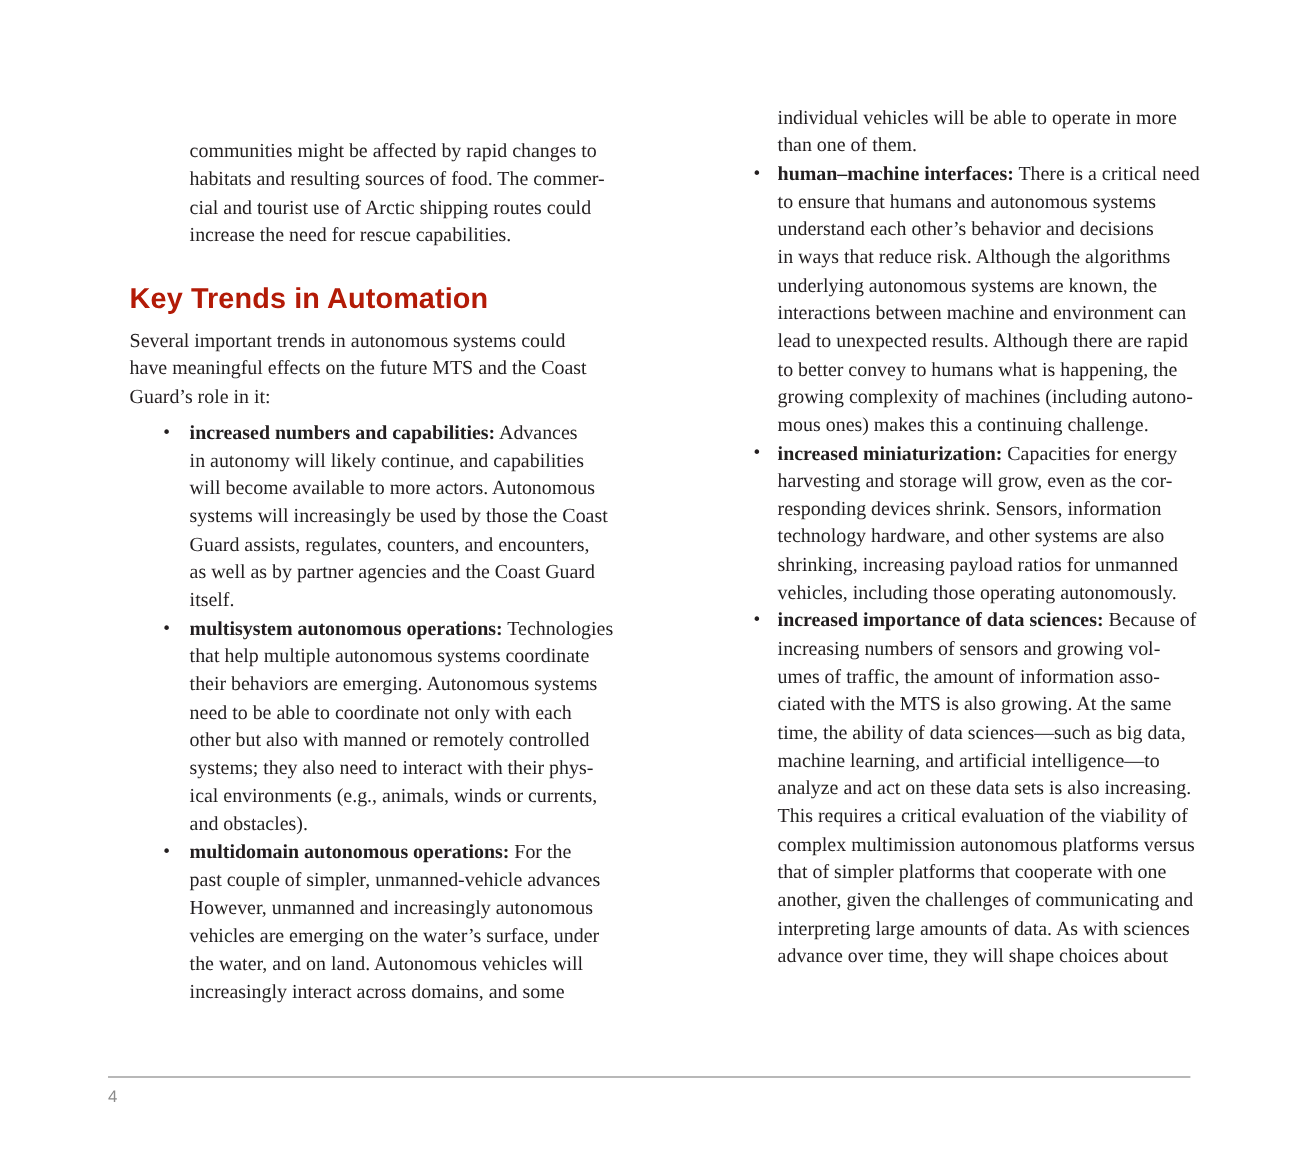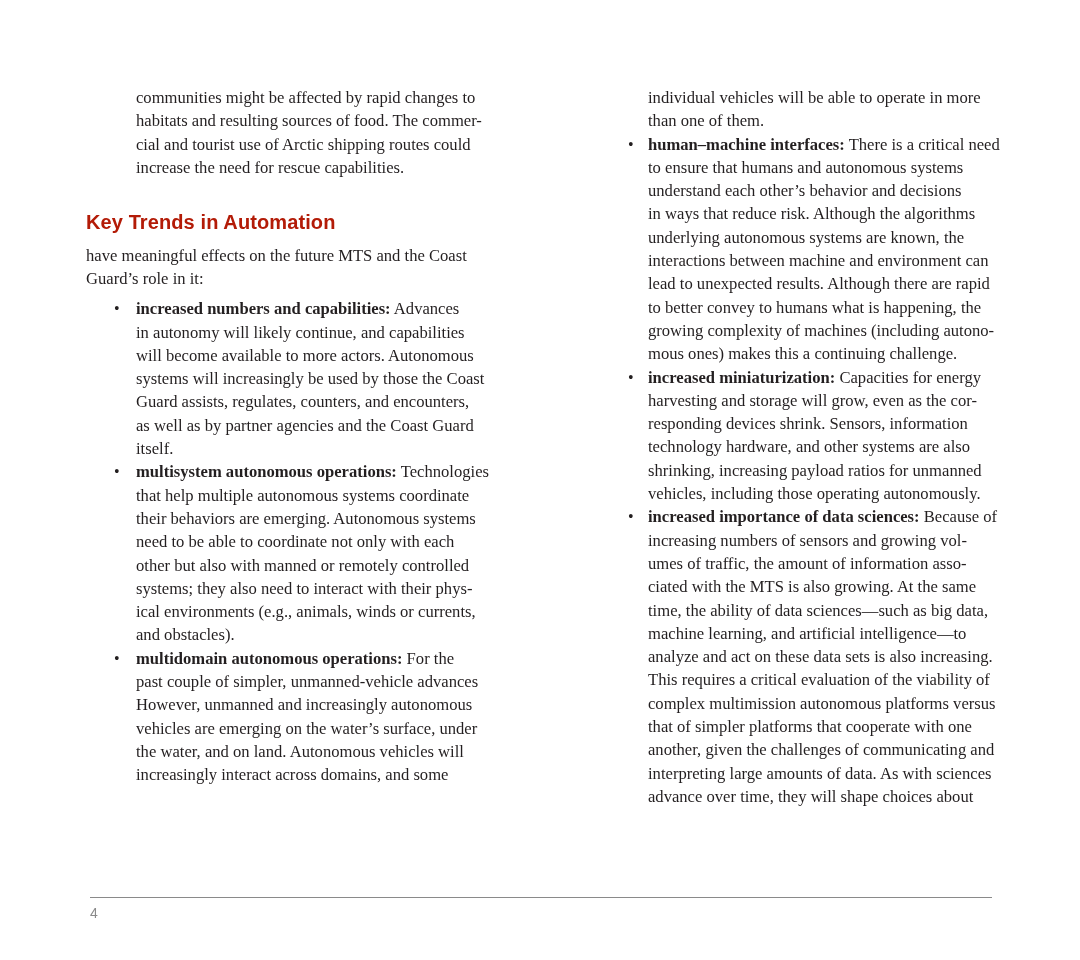--- a/index.html
+++ b/index.html
@@ -1,40 +1,40 @@
 <!DOCTYPE html>
 <html><head>
   <meta charset="utf-8">
   <style>
     html, body { margin: 0; padding: 0; background: #ffffff; }
     body { width: 1080px; height: 960px; position: relative; overflow: hidden; }
     .page { position: absolute; left: 0; top: 0; width: 1080px; height: 960px; background: #fff; }
     .col { position: absolute; top: 86px; }
-    .col-left { left: 86px; width: 430px; }
+    .col-left { left: 108px; width: 430px; margin-top: 28px; }
     .col-right { left: 628px; width: 400px; }
     .line {
       font-family: "DejaVu Serif", "Liberation Serif", serif;
       font-size: 15.2px;
       line-height: 23.3px;
       color: #231f20;
       white-space: nowrap;
       letter-spacing: -0.35px;
       height: 23.3px;
     }
     .serif {
       font-family: "Liberation Serif", "DejaVu Serif", serif;
       font-size: 16.6px;
       letter-spacing: 0;
     }
     .indent { padding-left: 50px; }
     .r-indent { padding-left: 20px; }
     .heading {
       font-family: "Liberation Sans", "DejaVu Sans", sans-serif;
       font-weight: bold;
-      font-size: 20px;
+      font-size: 24px;
       color: #b31b07;
       margin: 30px 0 9px 0;
       line-height: 26px;
       letter-spacing: 0.1px;
     }
     .bullet-item { position: relative; }
     .bullet {
       position: absolute;
       font-family: "Liberation Serif", serif;
       font-size: 16px;
@@ -61,20 +61,21 @@
     <div class="continuation">
       <div class="line serif indent">communities might be affected by rapid changes to</div>
       <div class="line serif indent">habitats and resulting sources of food. The commer-</div>
       <div class="line serif indent">cial and tourist use of Arctic shipping routes could</div>
       <div class="line serif indent">increase the need for rescue capabilities.</div>
     </div>
 
     <h2 class="heading" style="margin-top:30px;">Key Trends in Automation</h2>
 
     <div class="intro">
+      <div class="line serif">Several important trends in autonomous systems could</div>
       <div class="line serif">have meaningful effects on the future MTS and the Coast</div>
       <div class="line serif">Guard’s role in it:</div>
     </div>
 
     <div class="bullet-list">
 
       <div class="bullet-item">
         <span class="bullet">•</span>
         <div class="line serif indent"><b>increased numbers and capabilities:</b><span> Advances</span></div>
         <div class="line serif indent">in autonomy will likely continue, and capabilities</div>

